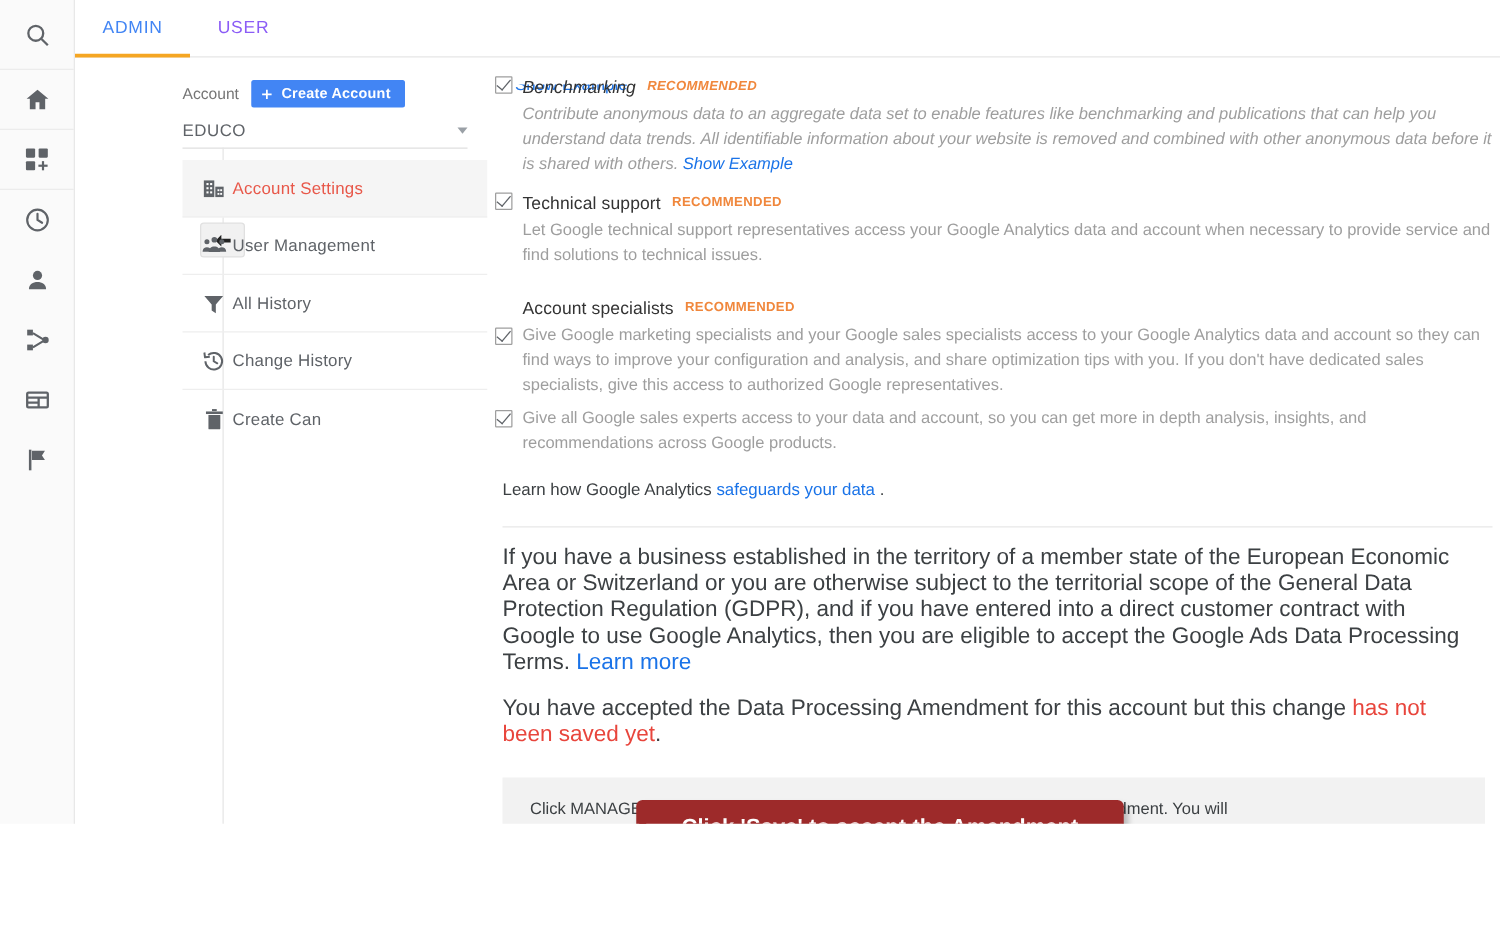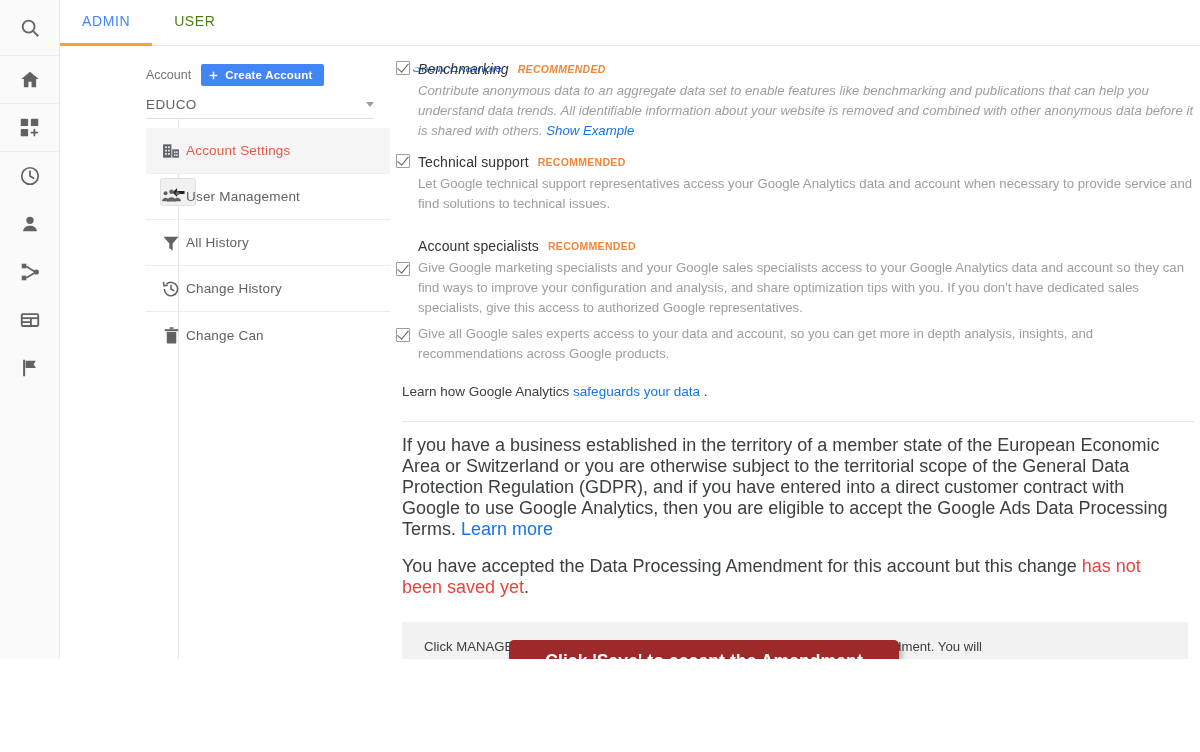--- a/index.html
+++ b/index.html
@@ -29,21 +29,21 @@
 
   
   #tabs {
     position: absolute; left: 60px; top: 0; width: 1140px; height: 46px;
     background: #ffffff; border-bottom: 1px solid #e6e6e6;
     display: flex; align-items: flex-start;
   }
   .tab {
     position: relative; height: 46px; line-height: 42px;
     padding: 0 22px; font-size: 14px; letter-spacing: .6px;
-    color: #4d7c0f; cursor: pointer; font-weight: 400;
+    color: #8b5cf6; cursor: pointer; font-weight: 400;
   }
   .tab.active { color: #4285f4; }
   .tab.active::after {
     content: ""; position: absolute; left: 0; right: 0; bottom: 0;
     height: 3px; background: #f5a623;
   }
 
   
   #leftpanel {
     position: absolute; left: 60px; top: 47px; width: 330px; height: 705px;
@@ -364,21 +364,21 @@
       </div>
 
       <div class="nav-item">
         <span class="ico">
           <svg width="19" height="19" viewBox="0 0 24 24" fill="#5f6368">
             <rect x="3.5" y="4" width="17" height="2.6"></rect>
             <rect x="9.6" y="1.6" width="4.8" height="2"></rect>
             <path d="M6 7.6h12v13.5a1 1 0 0 1-1 1H7a1 1 0 0 1-1-1z"></path>
           </svg>
         </span>
-        <span class="lbl">Change Can</span>
+        <span class="lbl">Create Can</span>
       </div>
     </div>
   </div>
 
   <div id="main">
     <div id="main-inner">
 
       <div class="cut-link">Show Example</div>
 
       

